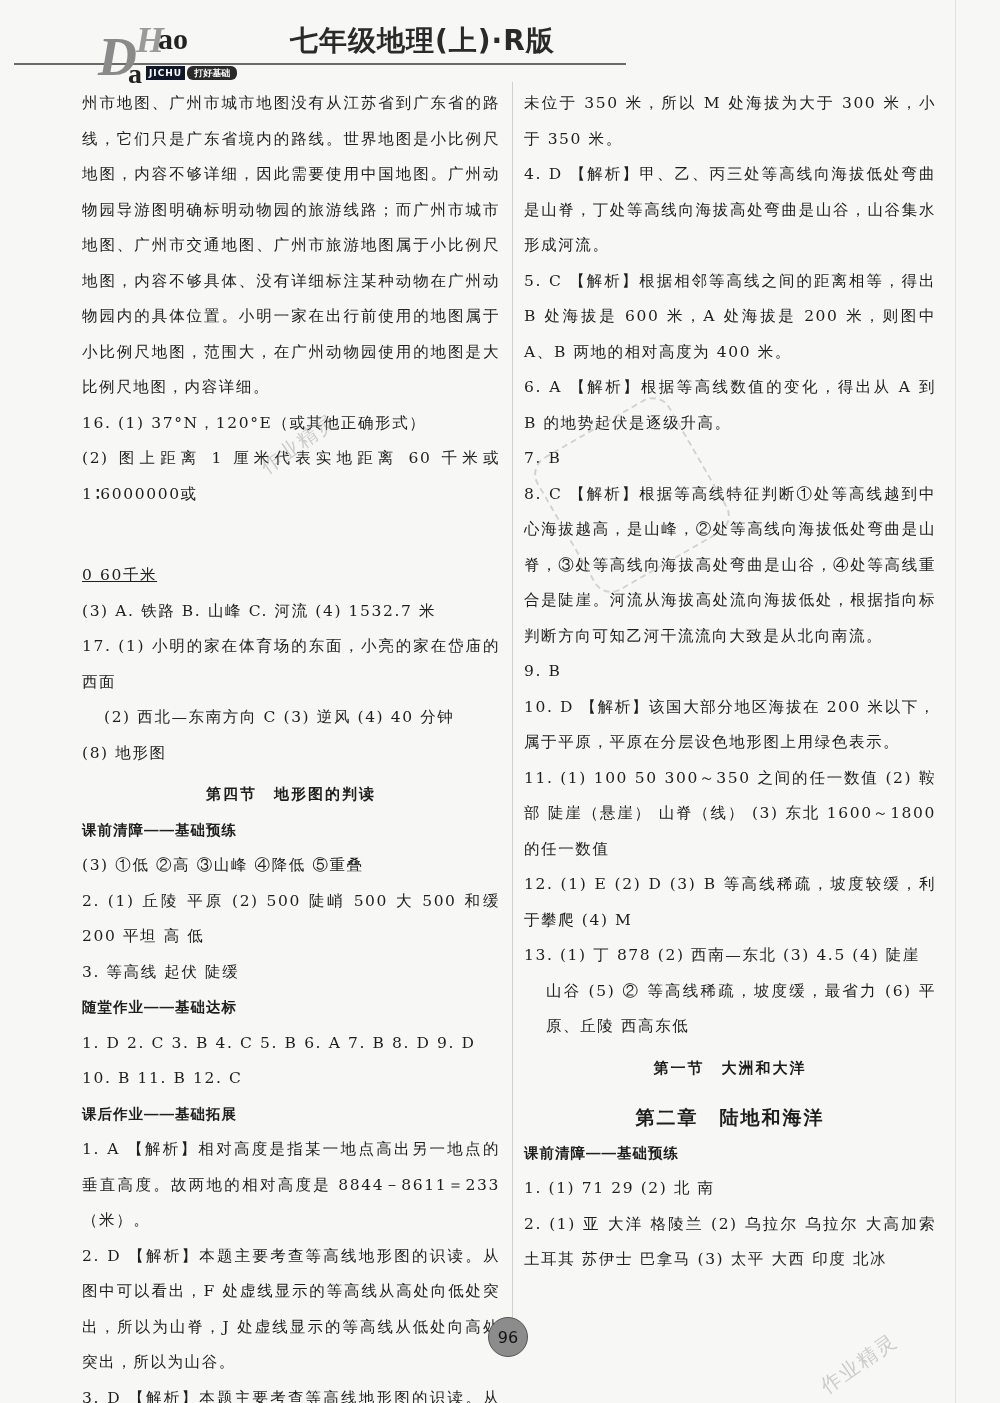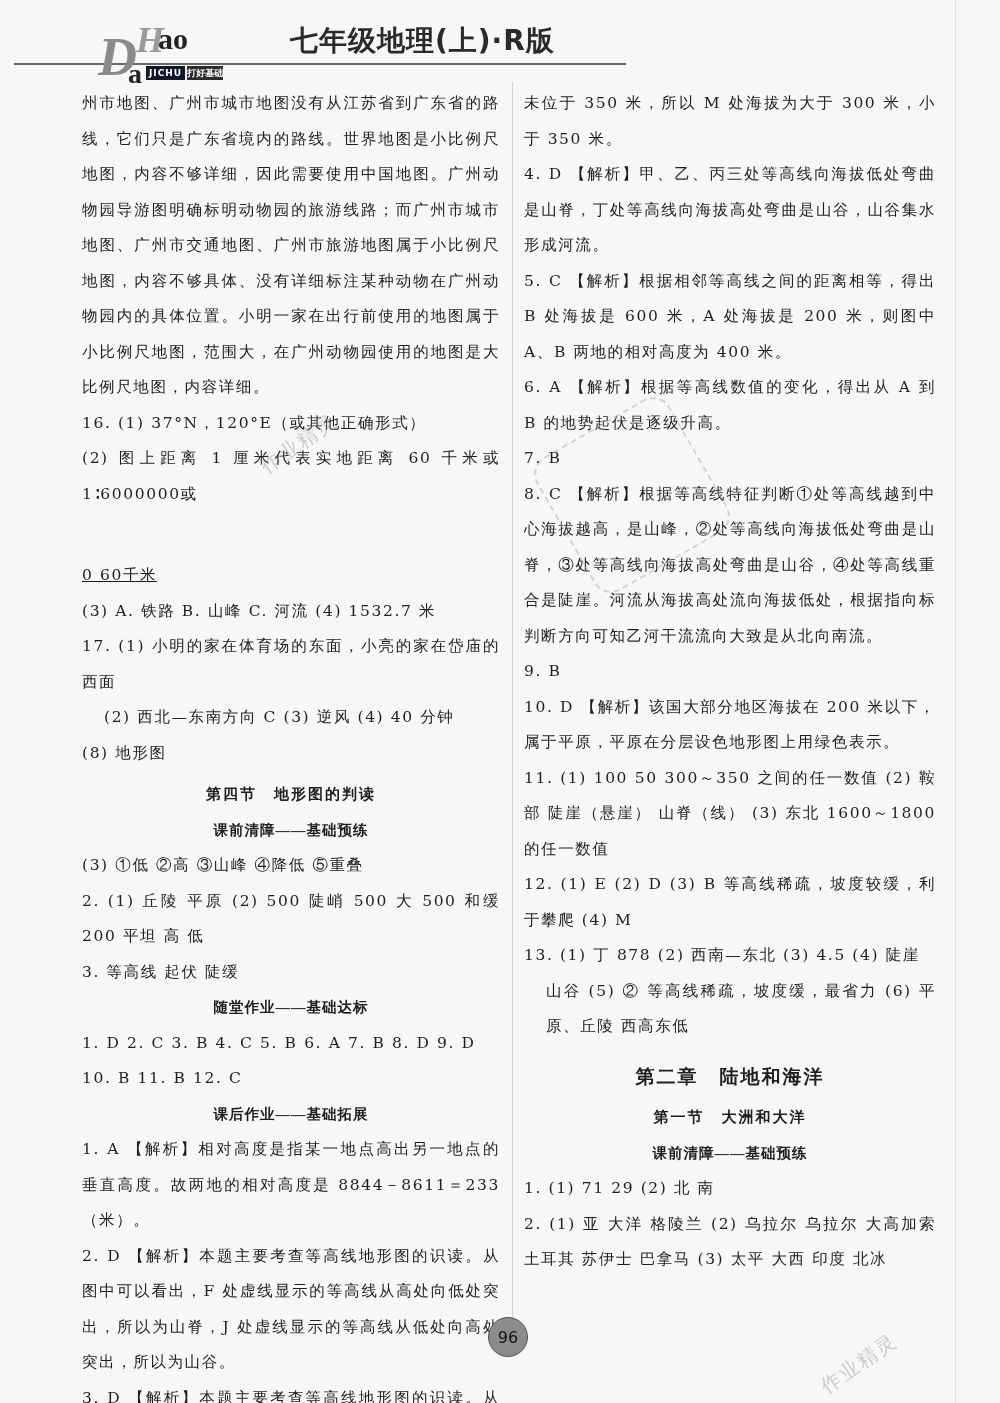--- a/index.html
+++ b/index.html
@@ -10,32 +10,32 @@
     color: #1e1e1e;
   }
   .header { position: absolute; left: 0; top: 0; width: 1000px; height: 80px; }
   .logo { position: absolute; left: 98px; top: 30px; width: 200px; height: 60px; }
   .logo .D { position: absolute; left: 0; top: 0; font-family: "Liberation Serif", serif; font-style: italic; font-weight: bold; font-size: 54px; color: #8a8a8a; line-height: 1; }
   .logo .H { position: absolute; left: 38px; top: -8px; font-family: "Liberation Serif", serif; font-style: italic; font-weight: bold; font-size: 36px; color: #9a9a9a; line-height: 1; }
   .logo .ao { position: absolute; left: 60px; top: -6px; font-family: "Liberation Serif", serif; font-weight: bold; font-size: 30px; color: #222; line-height: 1; }
   .logo .a { position: absolute; left: 30px; top: 30px; font-family: "Liberation Serif", serif; font-weight: bold; font-size: 28px; color: #222; line-height: 1; }
   .logo .jichu { position: absolute; left: 48px; top: 36px; height: 14px; display: flex; font-family: "DejaVu Sans", sans-serif; font-size: 9px; font-weight: bold; line-height: 14px; }
   .logo .jichu .j1 { background: #0f172a; color: #fff; padding: 0 3px; letter-spacing: 1px; }
-  .logo .jichu .j2 { background: #2a2a2a; color: #fff; padding: 0 0; margin-left: 2px; }
+  .logo .jichu .j2 { background: #2a2a2a; color: #fff; padding: 0 7px; margin-left: 2px; border-radius: 6px; }
   .header-rule { position: absolute; left: 14px; top: 63px; width: 612px; height: 2px; background: #6a6a6a; }
   .book-title { position: absolute; left: 290px; top: 22px; font-family: "DejaVu Sans", sans-serif; font-weight: bold; font-size: 28px; color: #2a2a2a; letter-spacing: 1px; }
 
   .col { position: absolute; top: 86px; font-size: 15.5px; line-height: 35.5px; letter-spacing: 1.6px; }
   .col.left { left: 82px; width: 418px; }
   .col.right { left: 524px; width: 412px; }
   .p { margin: 0; text-align: justify; }
   .p.indent { padding-left: 22px; }
   .sec-title { text-align: center; font-family: "DejaVu Sans", sans-serif; font-weight: bold; font-size: 15px; letter-spacing: 2px; margin: 6px 0 0 0; }
   .sec-title.big { font-size: 19px; margin-top: 14px; }
-  .sub-title { font-family: Liberation Serif, serif; font-weight: bold; font-size: 14.5px; letter-spacing: 1px; text-align: center; }
+  .sub-title { font-family: Liberation Sans, sans-serif; font-weight: bold; font-size: 14.5px; letter-spacing: 1px; }
   .scale { display: inline-block; position: relative; text-decoration: underline; margin-top: 46px; }
   .col-divider { position: absolute; left: 512px; top: 82px; width: 1px; height: 1240px; background: #d0d0d0; }
   .right-edge { position: absolute; left: 955px; top: 0; width: 1px; height: 1403px; background: #e2e2e2; }
 
   .stamp { position: absolute; left: 555px; top: 418px; width: 150px; height: 150px; transform: rotate(-30deg); border: 2px dashed #b5b5b5; border-radius: 20px; opacity: .55; pointer-events: none; }
   .watermark { position: absolute; font-family: "DejaVu Sans", sans-serif; font-size: 20px; color: rgba(120,120,120,.35); transform: rotate(-35deg); pointer-events: none; letter-spacing: 2px; }
 
   .page-badge { position: absolute; left: 488px; top: 1317px; width: 38px; height: 38px; border-radius: 50%; background: #8c8c8c; border: 1px solid #555; display: flex; align-items: center; justify-content: center; font-family: "DejaVu Sans", sans-serif; font-size: 16px; color: #111; }
 </style>
 </head>
@@ -95,22 +95,22 @@
   <p class="p">6. A  【解析】根据等高线数值的变化，得出从 A 到 B 的地势起伏是逐级升高。</p>
   <p class="p">7. B</p>
   <p class="p">8. C  【解析】根据等高线特征判断①处等高线越到中心海拔越高，是山峰，②处等高线向海拔低处弯曲是山脊，③处等高线向海拔高处弯曲是山谷，④处等高线重合是陡崖。河流从海拔高处流向海拔低处，根据指向标判断方向可知乙河干流流向大致是从北向南流。</p>
   <p class="p">9. B</p>
   <p class="p">10. D  【解析】该国大部分地区海拔在 200 米以下，属于平原，平原在分层设色地形图上用绿色表示。</p>
   <p class="p">11. (1) 100  50  300～350 之间的任一数值   (2) 鞍部  陡崖（悬崖）  山脊（线）   (3) 东北  1600～1800 的任一数值</p>
   <p class="p">12. (1) E   (2) D   (3) B  等高线稀疏，坡度较缓，利于攀爬   (4) M</p>
   <p class="p">13. (1) 丁  878   (2) 西南—东北   (3) 4.5   (4) 陡崖</p>
   <p class="p indent">山谷   (5) ②  等高线稀疏，坡度缓，最省力   (6) 平原、丘陵  西高东低</p>
 
+  <div class="sec-title">第一节　大洲和大洋</div>
   <div class="sec-title big">第二章　陆地和海洋</div>
-  <div class="sec-title">第一节　大洲和大洋</div>
 
   <div class="sub-title">课前清障——基础预练</div>
   <p class="p">1. (1) 71  29   (2) 北  南</p>
   <p class="p">2. (1) 亚  大洋  格陵兰   (2) 乌拉尔  乌拉尔  大高加索  土耳其  苏伊士  巴拿马   (3) 太平  大西  印度  北冰</p>
 </div>
 
 <div class="stamp"></div>
 <div class="watermark" style="left:255px; top:430px;">作业精灵</div>
 <div class="watermark" style="left:815px; top:1350px;">作业精灵</div>
 

